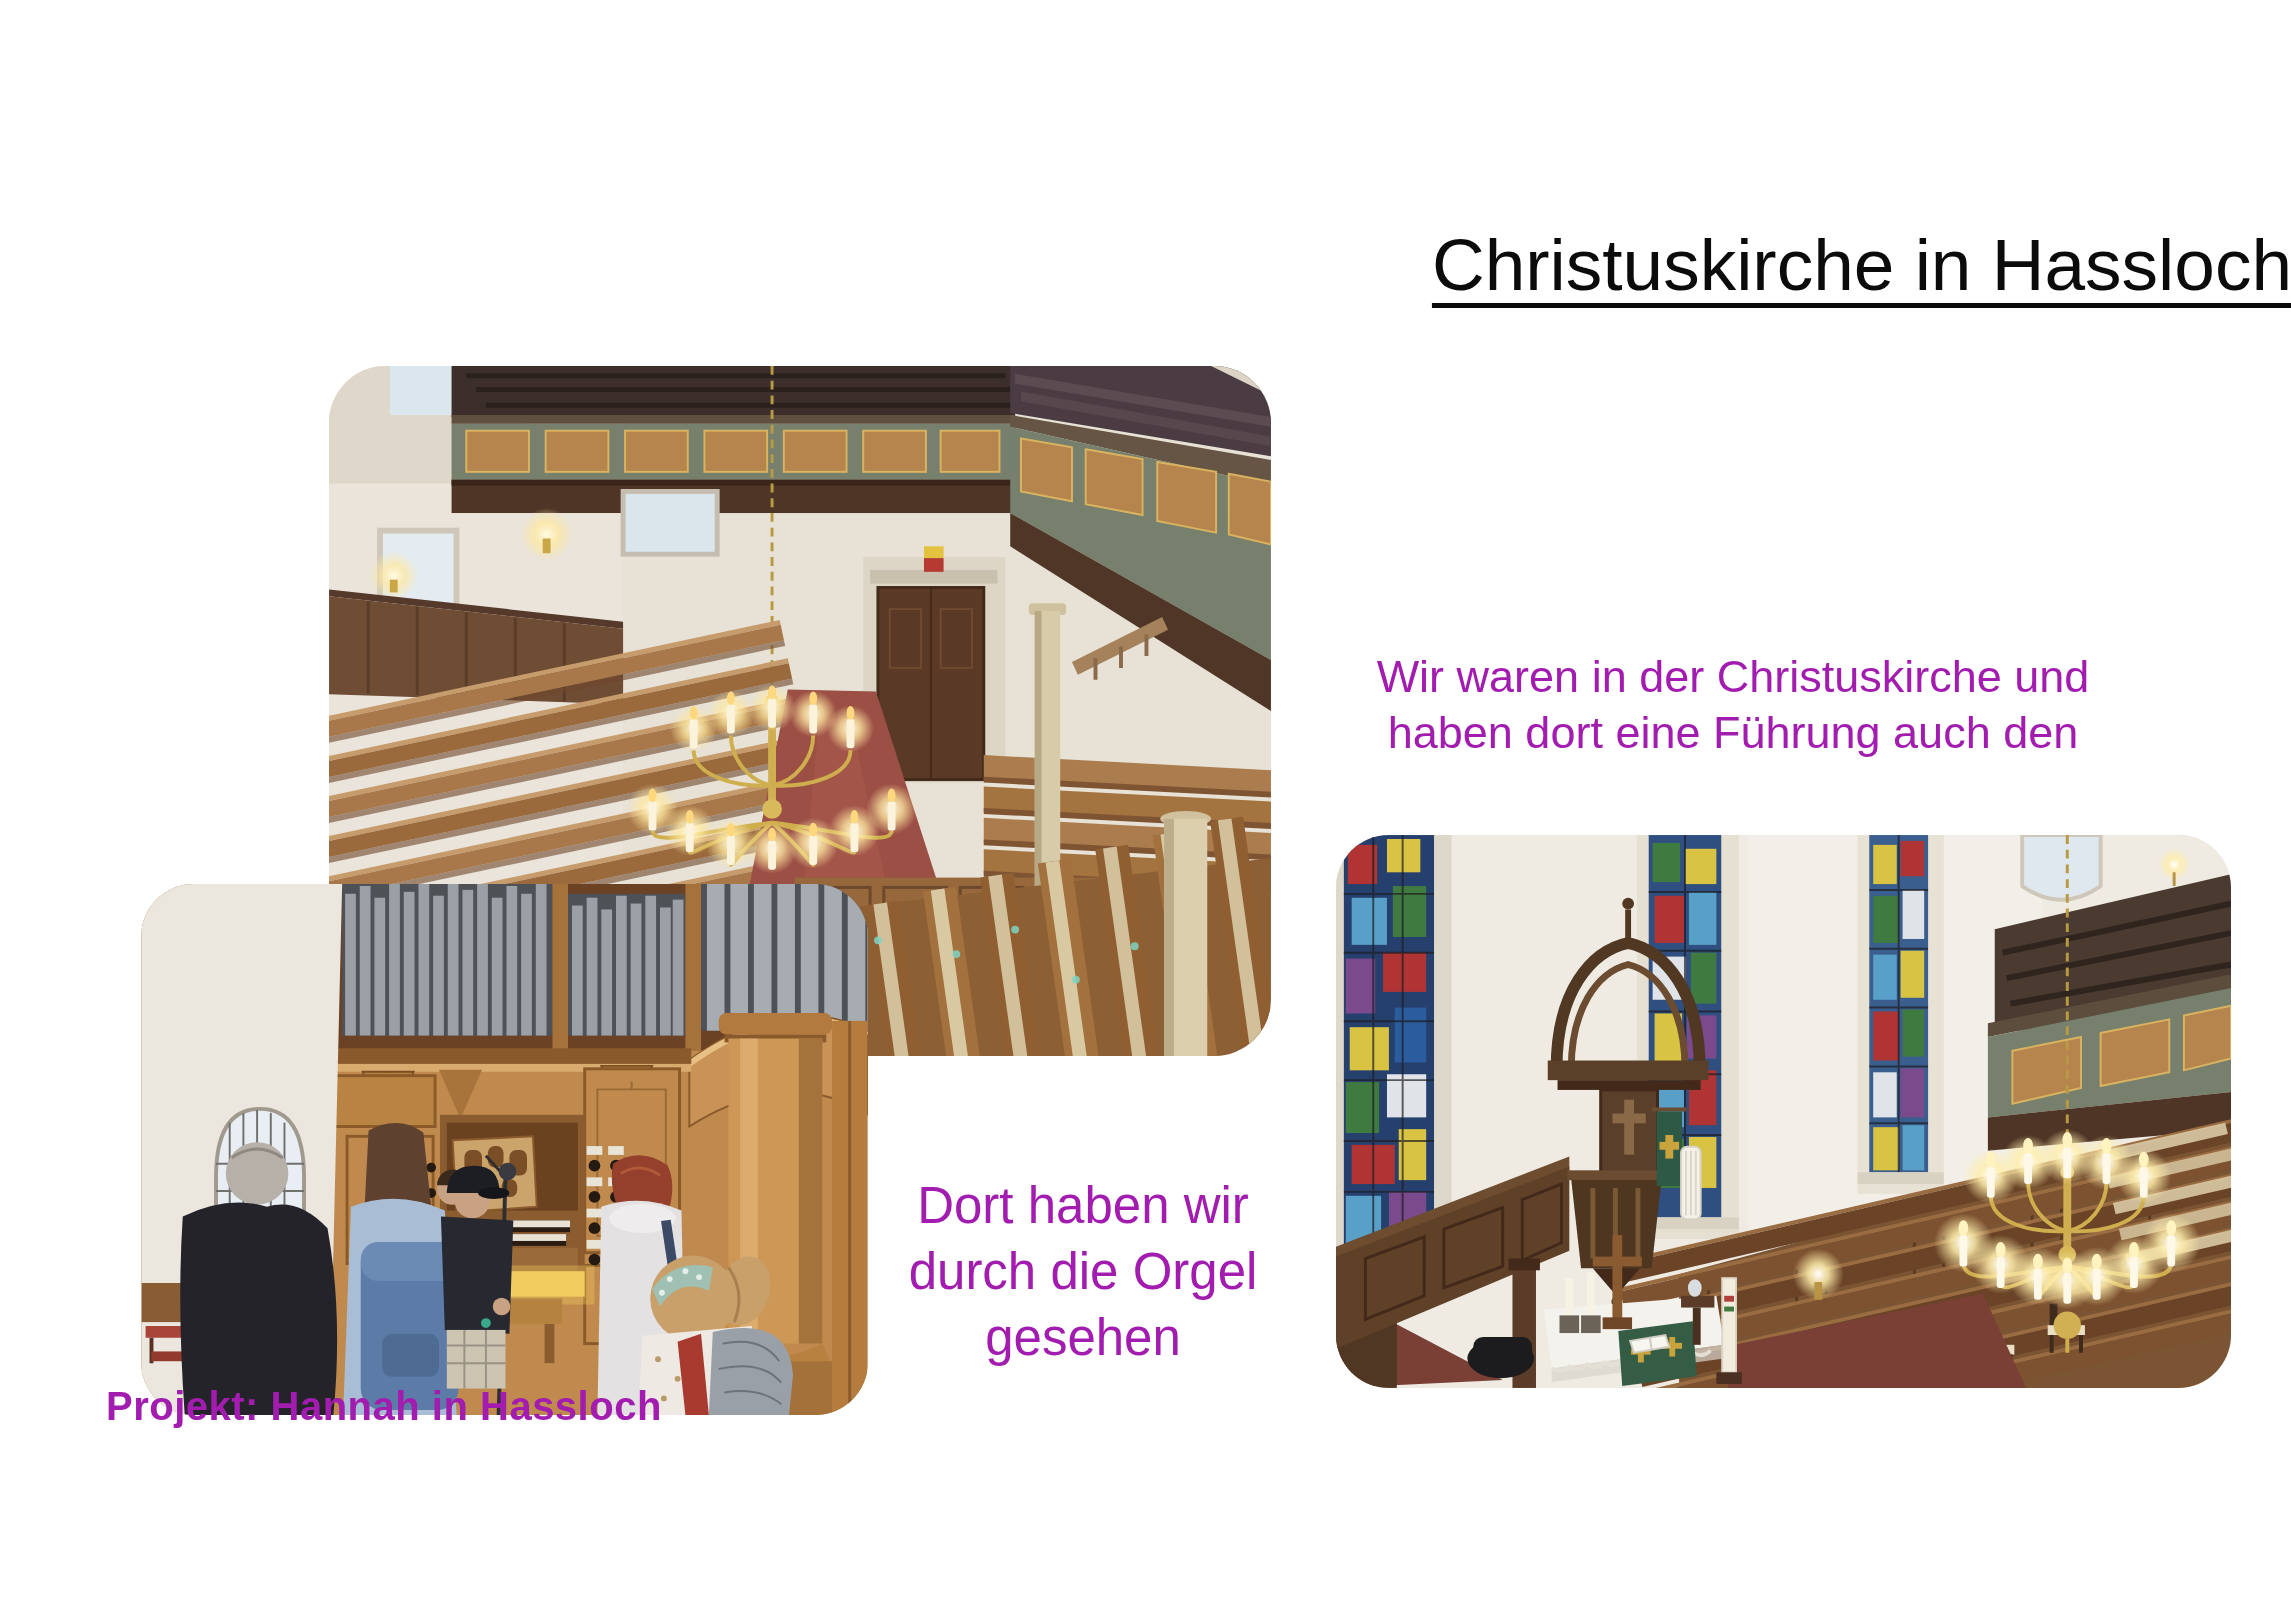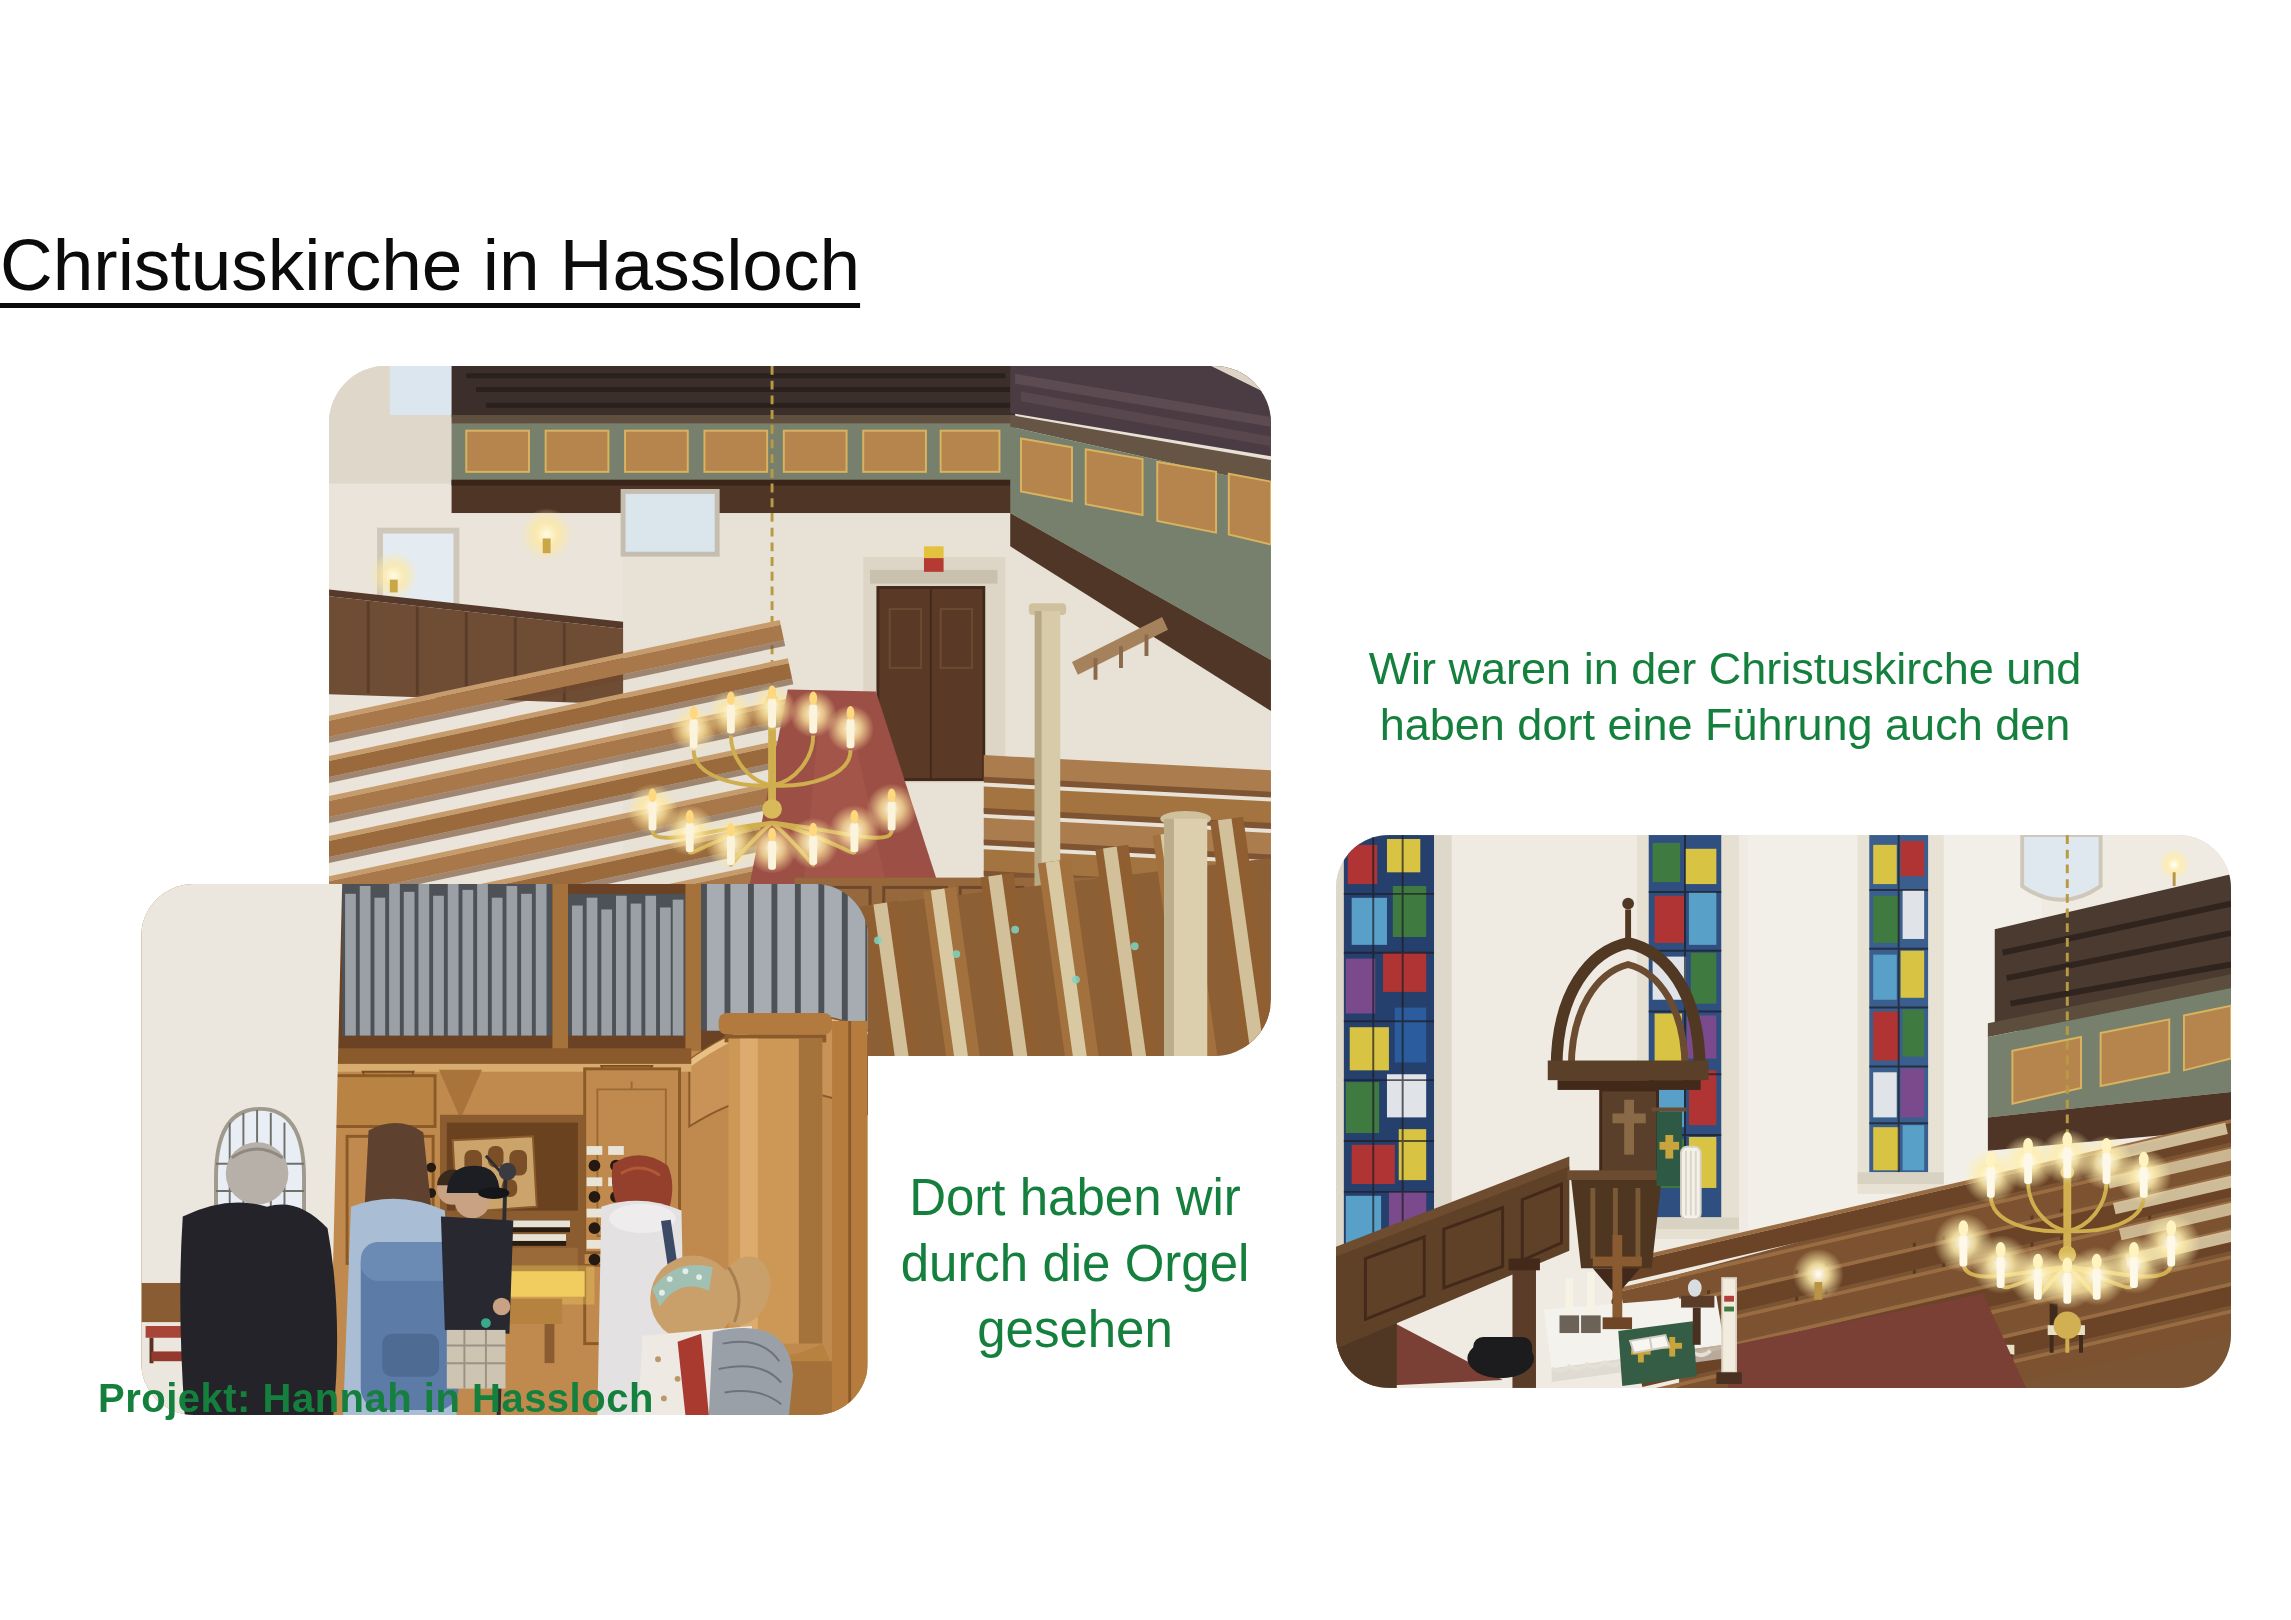--- a/index.html
+++ b/index.html
@@ -1,27 +1,27 @@
 <!DOCTYPE html>
 <html><head>
 <meta charset="utf-8">
 <style>
   html,body{margin:0;padding:0;background:#ffffff;width:2292px;height:1620px;
             font-family:"Liberation Sans", sans-serif;}
   #slide{position:relative;width:2292px;height:1620px;background:#ffffff;overflow:hidden;}
-  #page-title{position:absolute;left:0;right:0;top:223px;margin:0;text-align:left;
+  #page-title{position:absolute;left:0;right:0;top:223px;margin:0;text-align:right;
               font-size:73px;font-weight:400;color:#0b0b0b;
               text-decoration:underline;text-decoration-thickness:4.9px;text-underline-offset:12.7px;
               z-index:5;}
   .photo{position:absolute;overflow:hidden;border-radius:57px;background:#d8d2c6;}
   .photo svg{display:block;width:100%;height:100%;}
   #photo-gallery{left:289px;top:350px;width:942px;height:690px;z-index:1;}
   #photo-organ{left:101px;top:868px;width:727px;height:531px;z-index:3;border-radius:53px;}
   #photo-pulpit{left:1296px;top:819px;width:895px;height:553px;z-index:1;border-radius:53px;}
-  .cap{position:absolute;margin:8px;color:#15803d;z-index:5;}
+  .cap{position:absolute;margin:16px;color:#a21caf;z-index:5;}
   #caption-tour{left:1266px;top:633px;width:902px;text-align:center;font-size:45px;line-height:56px;}
   #caption-organ{left:861px;top:1157px;width:412px;text-align:center;font-size:51px;line-height:66px;}
   #project-label{left:90px;top:1368px;font-size:40px;font-weight:700;letter-spacing:0.5px;}
 </style>
 </head>
 <body>
 
 <main id="slide">
 
   <h1 id="page-title">Christuskirche in Hassloch</h1>

